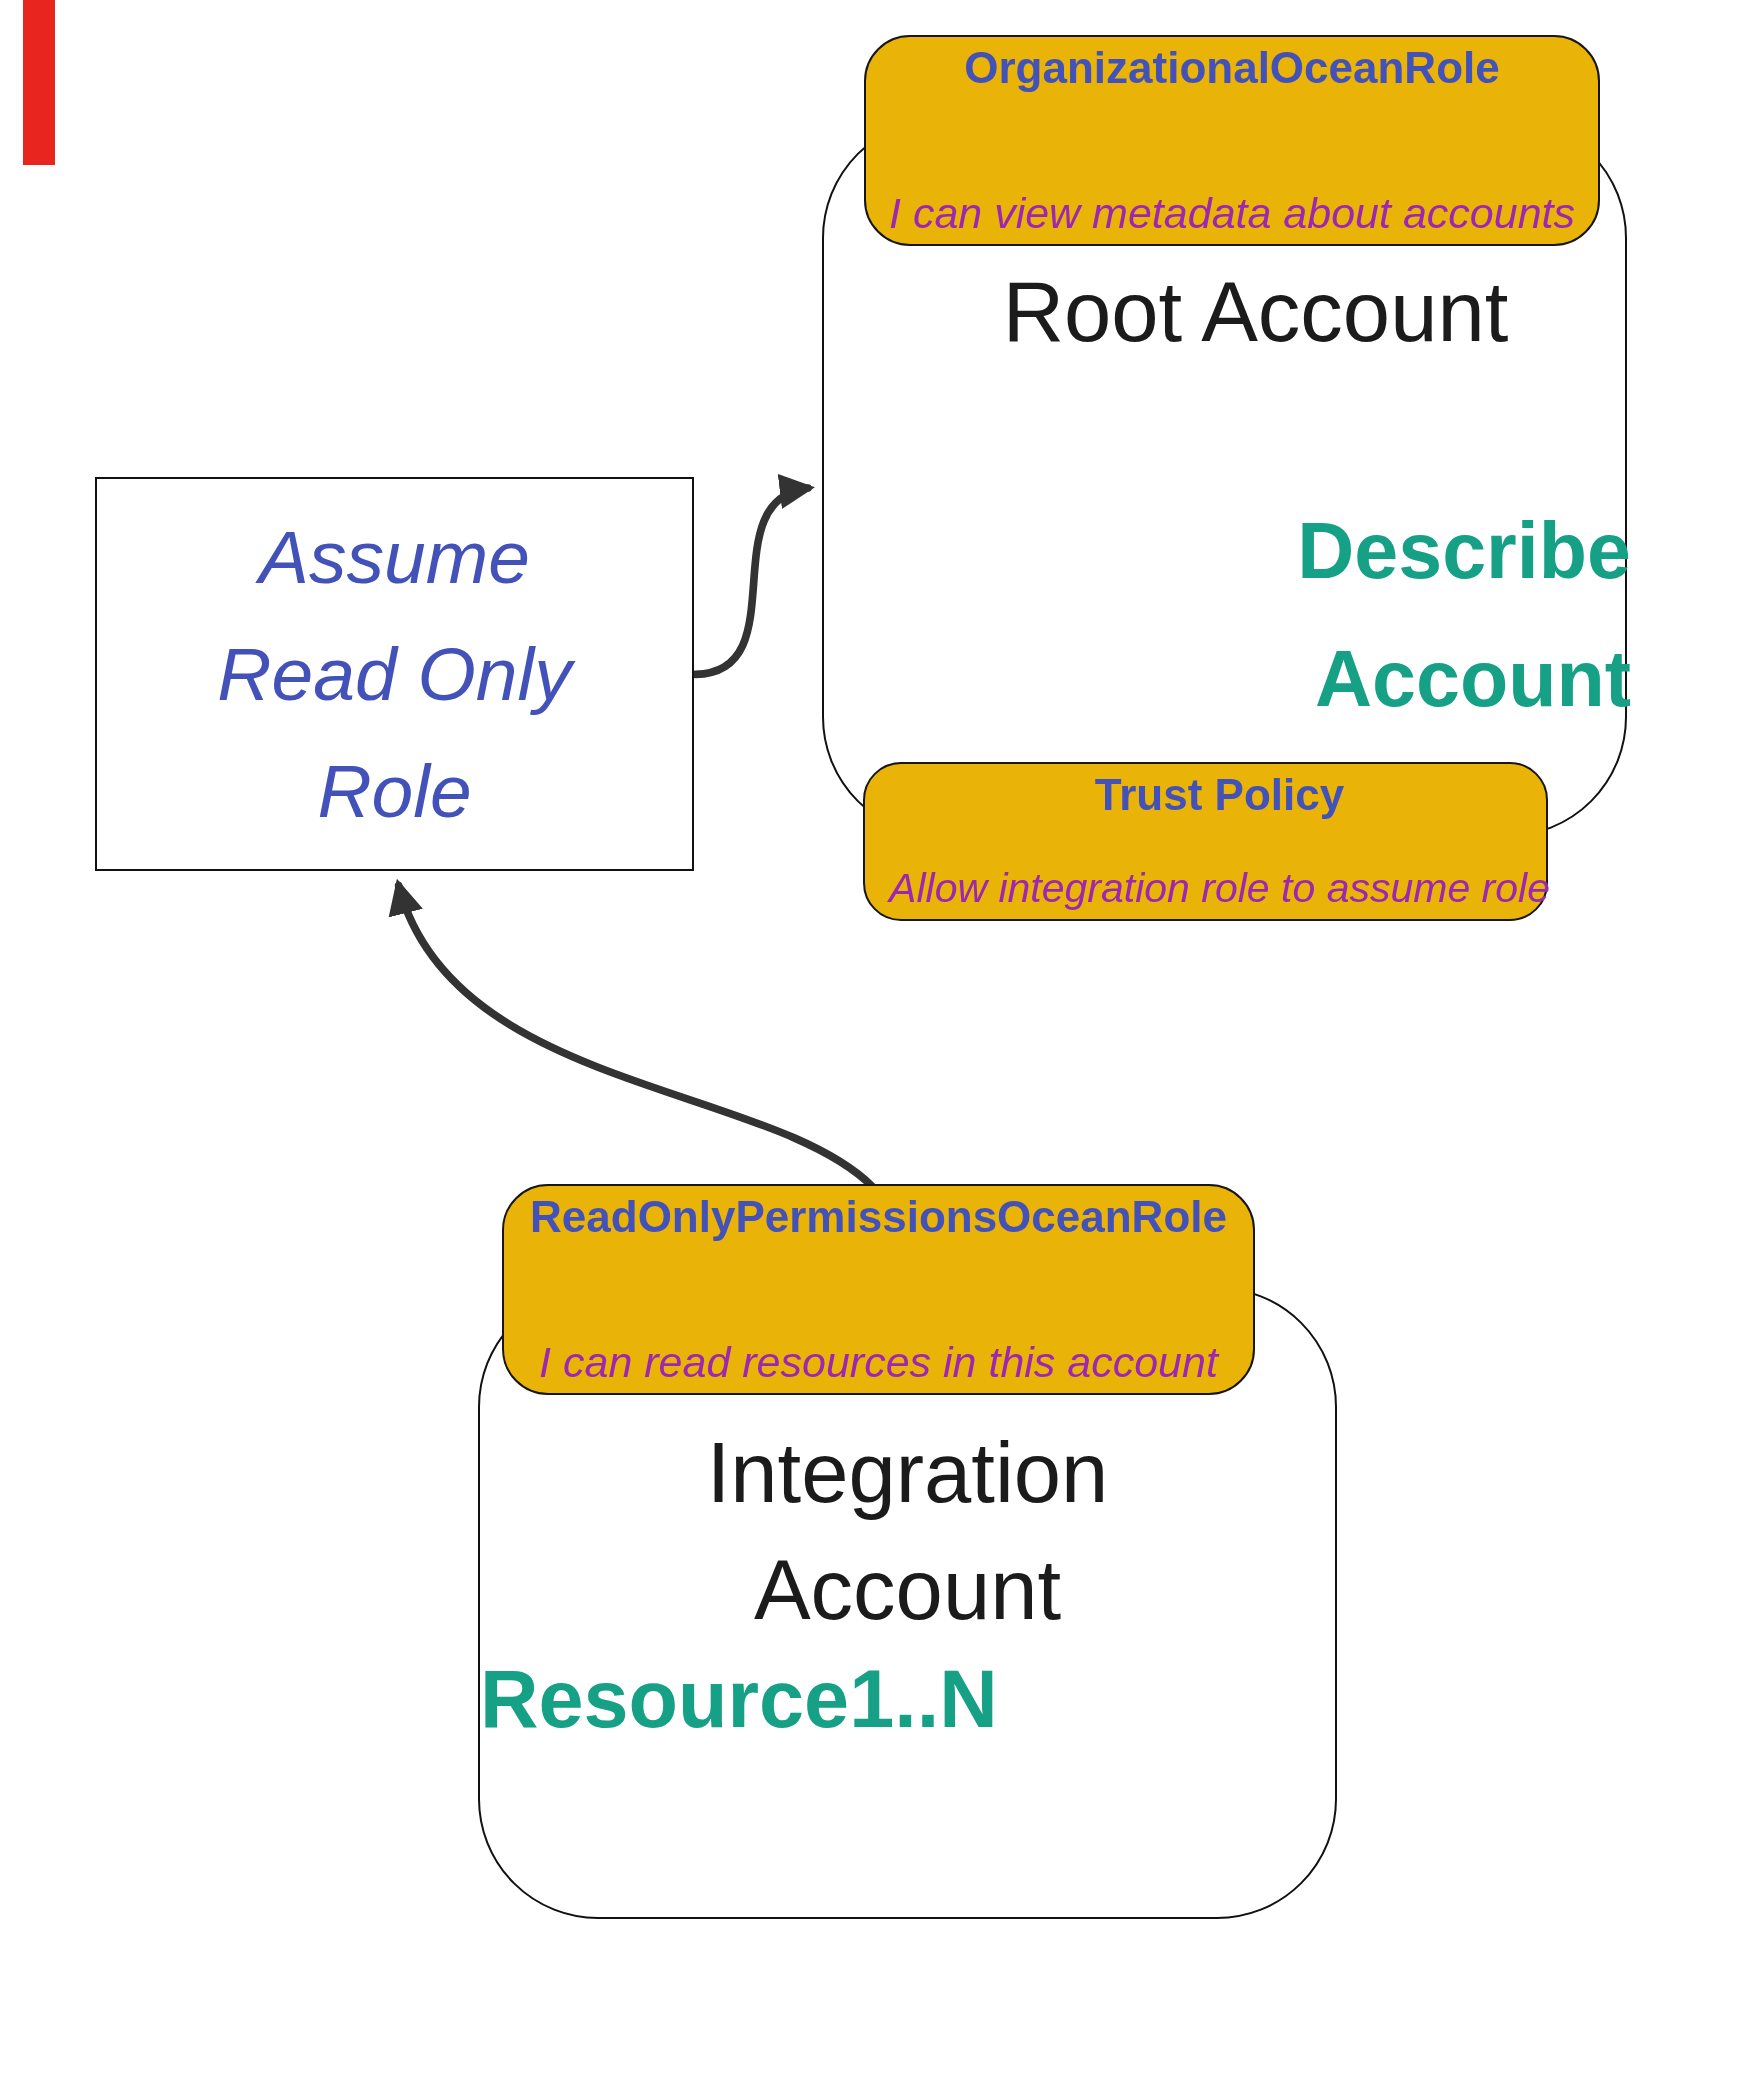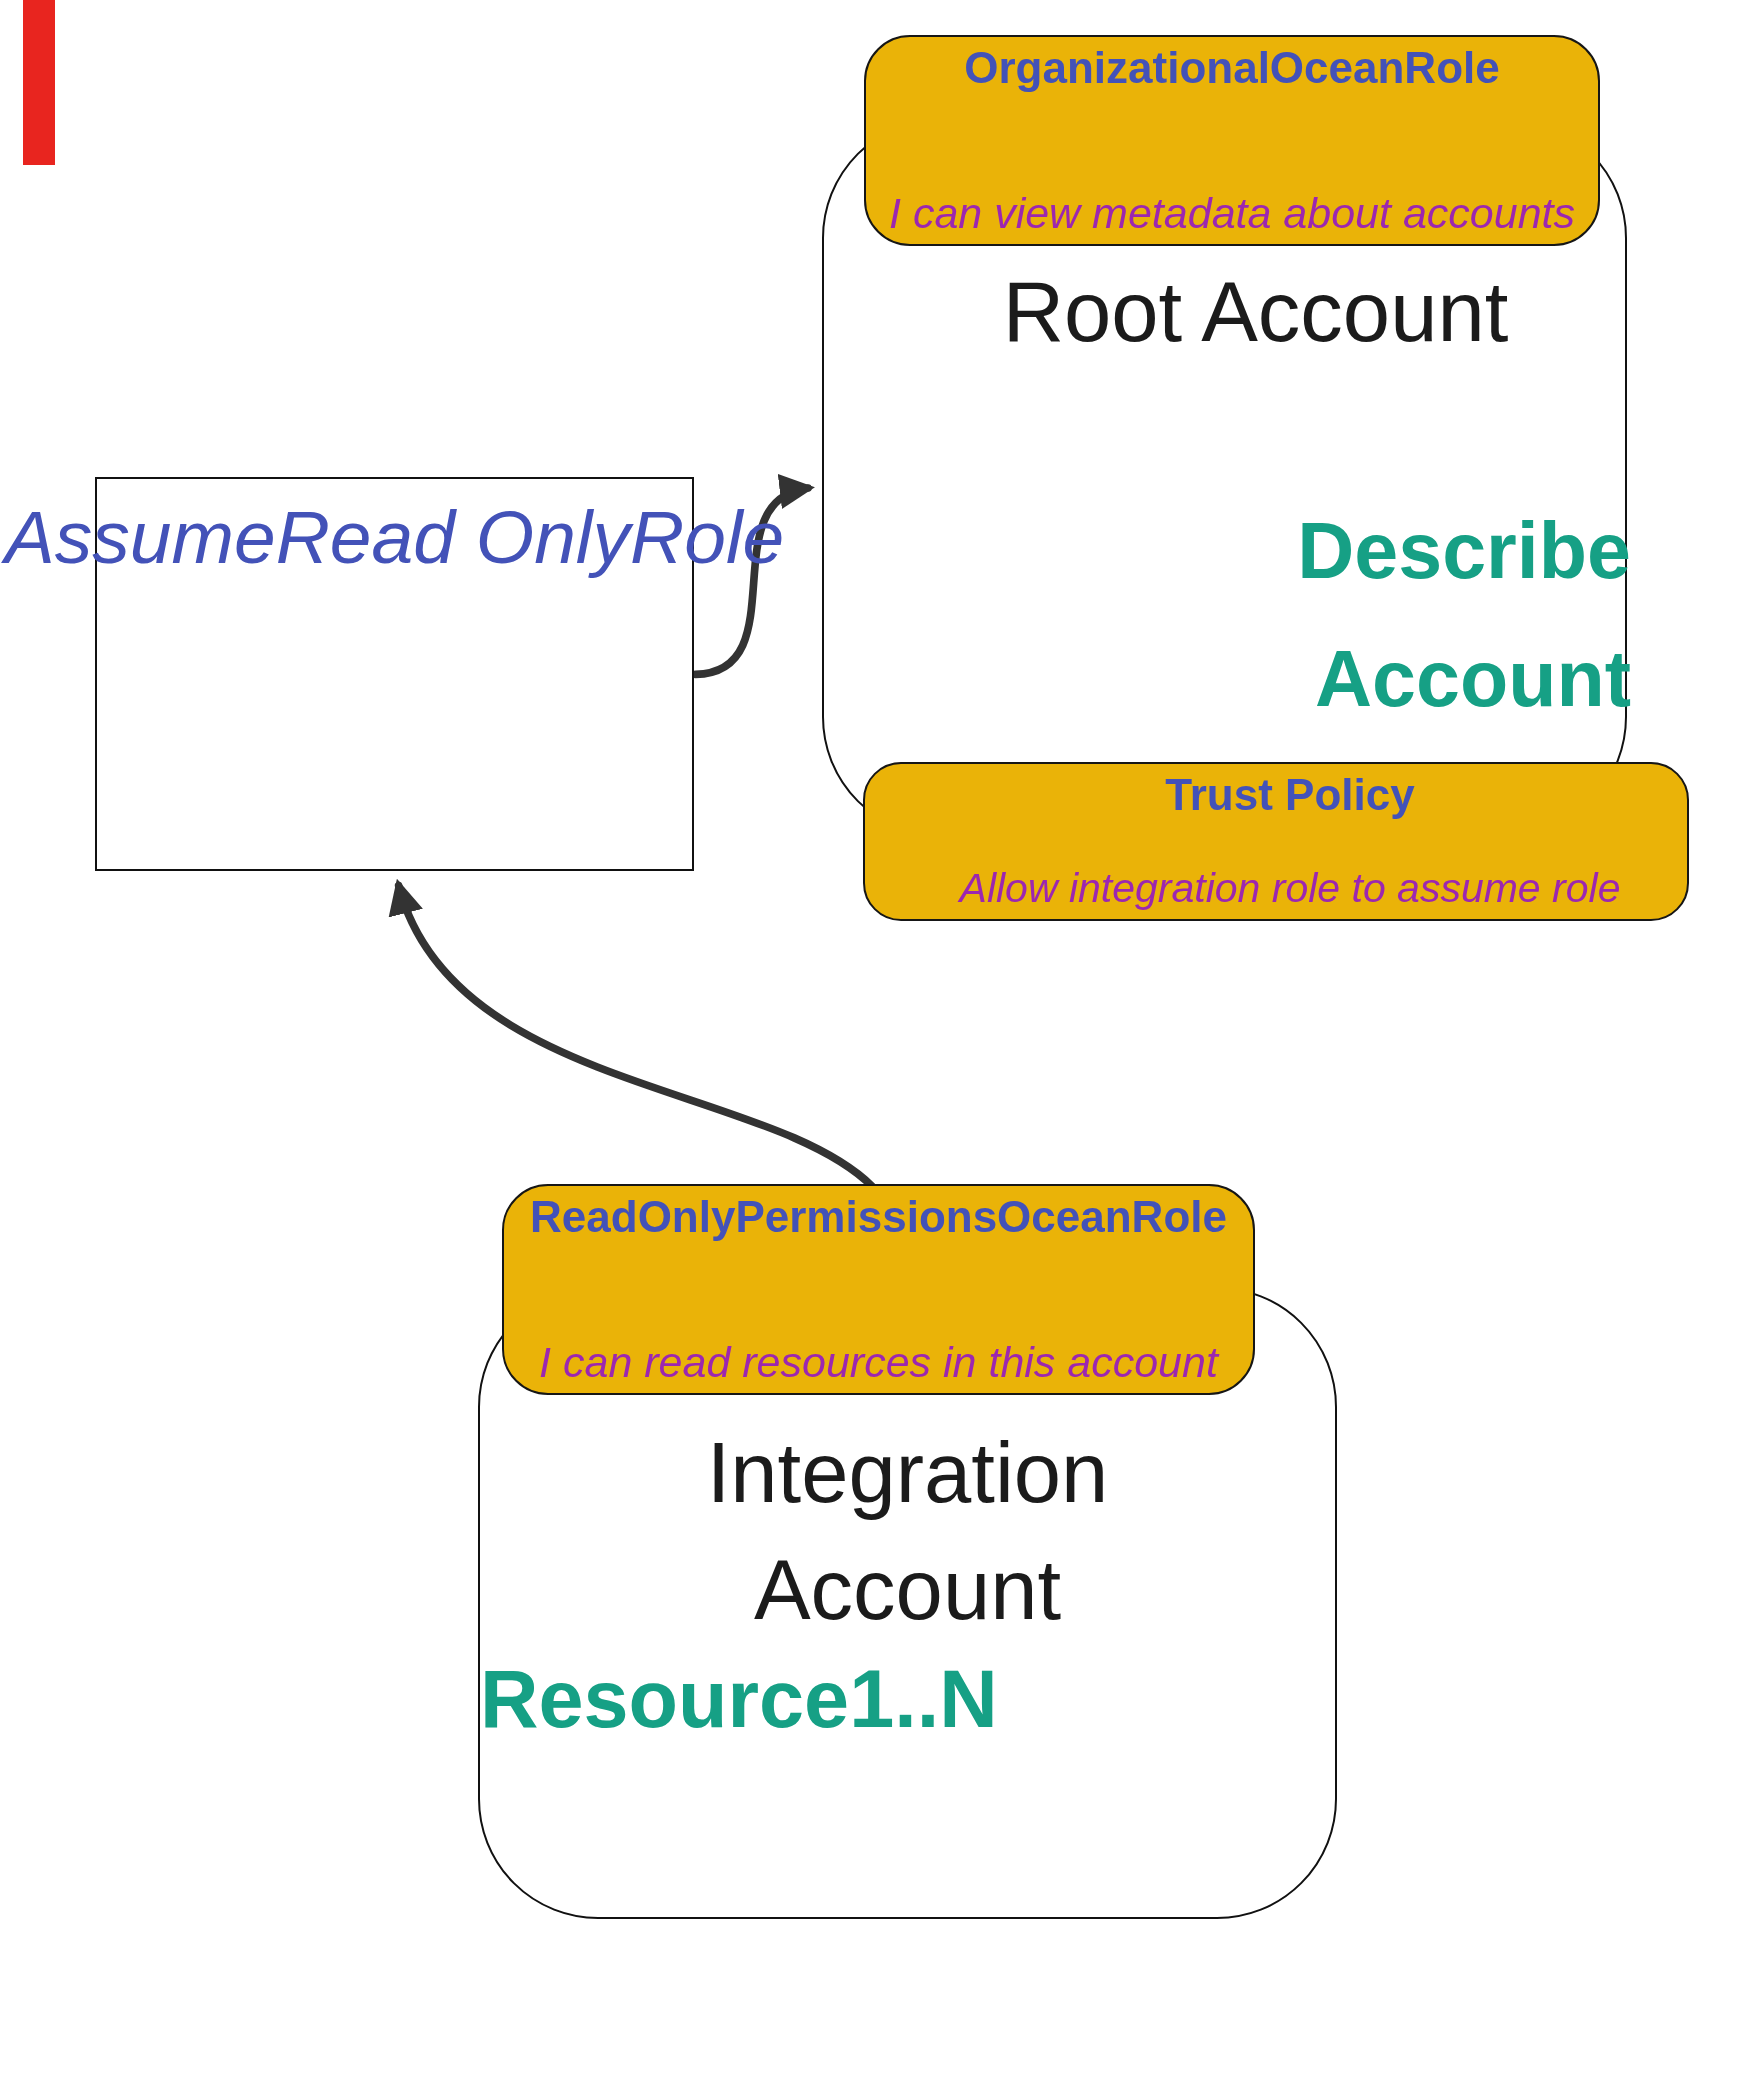--- a/index.html
+++ b/index.html
@@ -22,21 +22,21 @@
     box-sizing:border-box;
   }
   .node.root{
     left:822px;top:118px;width:805px;height:719px;border-radius:120px;
   }
   .node.integration{
     left:478px;top:1287px;width:859px;height:632px;border-radius:120px;
   }
   .node.assume{
     left:95px;top:477px;width:599px;height:394px;border-radius:0;
-    display:flex;flex-direction:row;justify-content:center;
+    display:flex;flex-direction:column;justify-content:center;align-items:center;
   }
   .assume-line{
     font-size:75px;line-height:117px;font-style:italic;color:#4352b8;
     white-space:nowrap;
   }
   .node-title{
     position:absolute;left:0;width:100%;text-align:center;
     font-size:85px;line-height:96px;font-weight:400;color:#1b1b1b;
   }
   .root .node-title{top:144px;margin-left:31px;}
@@ -59,21 +59,21 @@
   }
 
   
   .badge{
     position:absolute;background:#eab308;border:2.9px solid #161616;
     box-sizing:border-box;border-radius:46px;
     display:flex;flex-direction:column;justify-content:space-between;align-items:center;
     gap:20px;
   }
   .badge.top-badge{left:864px;top:35px;width:736px;height:211px;}
-  .badge.trust-badge{left:863px;top:762px;width:826px;height:159px;border-radius:38px;padding-left:28px;}
+  .badge.trust-badge{left:863px;top:762px;width:685px;height:159px;border-radius:38px;padding-left:28px;}
   .badge.readonly-badge{left:502px;top:1184px;width:753px;height:211px;}
   .badge-name{
     font-size:44px;line-height:61px;font-weight:700;color:#4352b8;white-space:nowrap;
   }
   .badge-desc{
     font-size:43px;line-height:61px;font-style:italic;color:#9c27b0;white-space:nowrap;
   }
   .trust-badge .badge-desc{font-size:41px;font-style:italic;}
 </style>
 </head>

